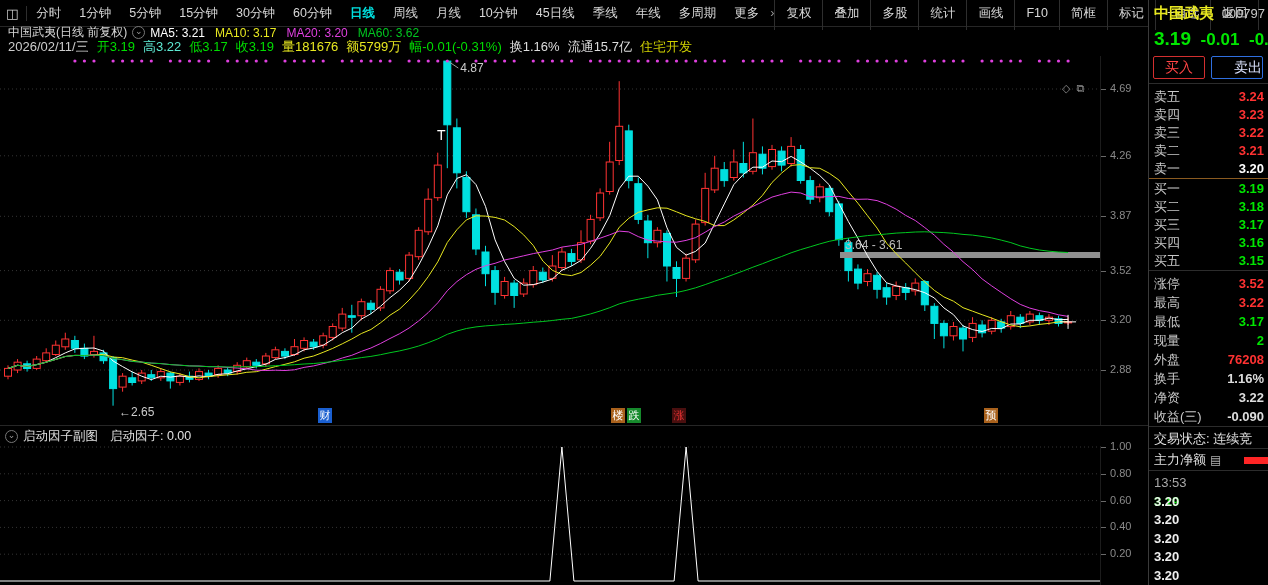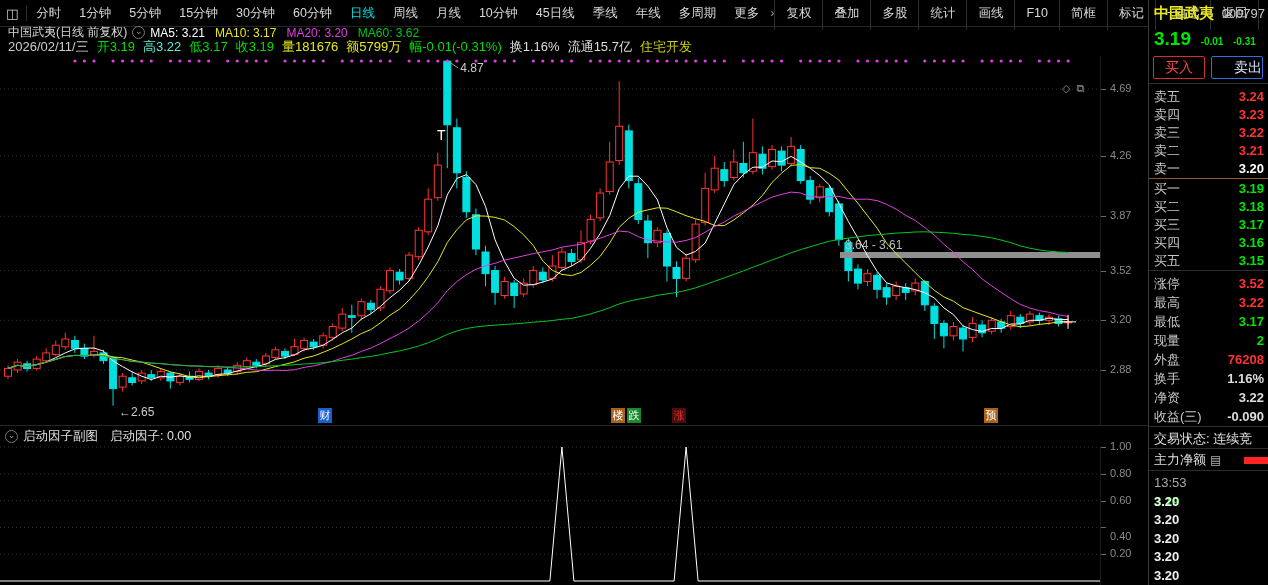--- a/index.html
+++ b/index.html
@@ -9,21 +9,21 @@
   #app{position:absolute;inset:0;background:#000;}
 
   
   #toolbar{position:absolute;left:0;top:0;width:1148px;height:26px;
            border-bottom:1px solid #262626;display:flex;align-items:center;
            font-size:12.5px;color:#d8d8d8;white-space:nowrap;}
   #tb-window-icon{display:inline-block;padding:0 8px 0 6px;color:#cfcfcf;
            border-right:1px solid #2e2e2e;font-size:13px;cursor:pointer;}
   #tb-left{display:flex;align-items:center;}
   #tb-left .tb-item{padding:0 9px;cursor:pointer;}
-  #tb-left .tb-item.active{color:#00e0e0;}
+  #tb-left .tb-item.active{color:#00e0e0;font-weight:bold;}
   #tb-more-arrow{color:#9a9a9a;padding-left:2px;cursor:pointer;}
   #tb-right{display:flex;align-items:center;margin-left:auto;height:26px;}
   #tb-right .tb-btn{padding:4px 11px;height:25px;line-height:25px;
            border-left:1px solid #2e2e2e;cursor:pointer;}
   #tb-right .tb-btn:last-child{border-right:1px solid #2e2e2e;}
 
   
   #row2{position:absolute;left:0;top:26px;width:1148px;height:13px;
         font-size:12px;display:flex;align-items:center;white-space:nowrap;}
   #row2 .title{color:#d8d8d8;margin-left:8px;}
@@ -59,21 +59,21 @@
 
   
   #right-panel{position:absolute;left:1148px;top:0;width:120px;height:585px;
         border-left:1px solid #3a3a3a;font-size:13px;}
   .rp-line{position:absolute;left:0;width:120px;height:1px;background:#2c2c2c;}
   #rp-header{position:absolute;left:5px;top:4px;white-space:nowrap;}
   #rp-name{color:#e8e820;font-size:15px;font-weight:bold;}
   #rp-code{color:#c8c8c8;font-size:13px;margin-left:4px;}
   #rp-price-row{position:absolute;left:5px;top:28px;white-space:nowrap;}
   #rp-price{font-size:19px;font-weight:bold;}
-  #rp-chg,#rp-chgp{font-size:10px;margin-left:6px;font-weight:bold;}
+  #rp-chg,#rp-chgp{font-size:17px;margin-left:6px;font-weight:bold;}
   #rp-buttons{position:absolute;left:4px;top:56px;width:112px;display:flex;gap:6px;}
   .rp-btn{width:52px;height:23px;line-height:21px;text-align:center;background:#000;
         border-radius:2px;font-size:14px;cursor:pointer;box-sizing:border-box;}
   #buy-btn{border:1px solid #d32f2f;color:#ff4545;}
   #sell-btn{border:1px solid #2f6fe0;color:#dde4ff;text-align:right;}
   .book{position:absolute;left:0;width:120px;}
   .book-row,.info-row{height:18px;line-height:18px;display:flex;
         justify-content:space-between;padding:0 5px;}
   .info-row{height:19px;line-height:19px;}
   .bk-label{color:#c8c8c8;}
@@ -533,21 +533,21 @@
       </svg>
   </div>
   <div id="sub-axis">
       <div class="ytick-dash" style="top: 1px;"></div>
       <div class="ytick" style="top: -6px;">1.00</div>
       <div class="ytick-dash" style="top: 28px;"></div>
       <div class="ytick" style="top: 21px;">0.80</div>
       <div class="ytick-dash" style="top: 55px;"></div>
       <div class="ytick" style="top: 48px;">0.60</div>
       <div class="ytick-dash" style="top: 81px;"></div>
-      <div class="ytick" style="top: 74px; margin-top: 10px;">0.40</div>
+      <div class="ytick" style="top: 74px;">0.40</div>
       <div class="ytick-dash" style="top: 108px;"></div>
       <div class="ytick" style="top: 101px;">0.20</div>
     </div>
 
   <div id="right-panel">
     <div id="rp-header">
       <span id="rp-name">中国武夷</span>
       <span id="rp-code">000797</span>
     </div>
     <div id="rp-price-row">

